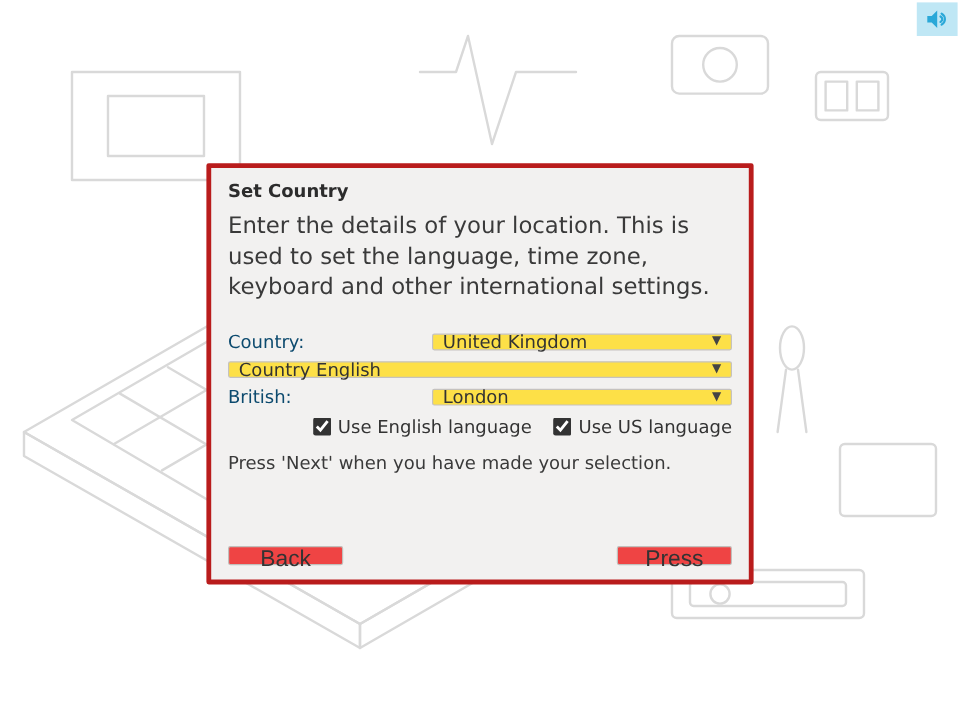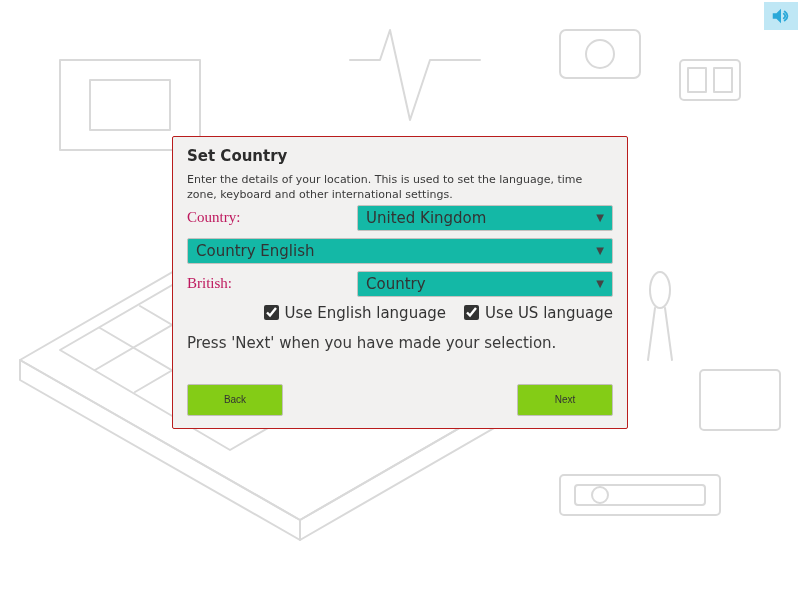--- a/index.html
+++ b/index.html
@@ -21,52 +21,52 @@
     background:#bfe7f5;
     display:flex; align-items:center; justify-content:center;
     z-index:5;
   }
   .speaker-icon svg { width:22px; height:22px; }
   .dialog {
     position:absolute;
     left:172px; top:136px;
     width:456px;
     background:#f2f1f0;
-    border:1px solid #b91c1c;
+    border:4px solid #b91c1c;
     border-radius:2px;
     z-index:2;
     padding:10px 14px 12px 14px;
   }
   .title { font-weight:bold; font-size:15px; color:#2c2c2c; margin-bottom:8px; }
-  .desc { font-size:11px; color:#3a3a3a; line-height:1.35; margin-bottom:2px; }
+  .desc { font-size:19px; color:#3a3a3a; line-height:1.35; margin-bottom:23px; }
   .row { display:flex; align-items:center; margin-bottom:7px; }
-  .row .label { width:170px; color:#be185d;font-family:Liberation Serif, serif; }
+  .row .label { width:170px; color:#0c4a6e; }
   .select {
-    flex:1; height:26px;
-    background:#14b8a6;
+    flex:1; height:14px;
+    background:#fde047;
     border:1px solid #c5c2bf;
     border-radius:2px;
     display:flex; align-items:center; justify-content:space-between;
     padding:0 8px;
     cursor:pointer;
     color:#333;
   }
   .select .arrow { font-size:10px; color:#444; }
   .checks { display:flex; justify-content:flex-end; gap:18px; margin:6px 0 12px 0; }
   .check { display:flex; align-items:center; gap:6px; cursor:pointer; color:#333; }
   .check input { width:15px; height:15px; accent-color:#333; cursor:pointer; }
-  .hint { color:#3a3a3a; margin-bottom:32px; }
+  .hint { color:#3a3a3a; margin-bottom:60px; }
   .btnrow { display:flex; justify-content:space-between; }
   .btn {
-    width:96px; height:32px;
-    background:#84cc16;
+    width:96px; height:16px;
+    background:#ef4444;
     border:1px solid #c2bfbb;
     border-radius:2px;
     color:#333;
-    font-size:10px;
+    font-size:19px;
     cursor:pointer;
   }
 </style>
 </head>
 <body>
 
 <div class="bg">
 <svg viewBox="0 0 800 600">
   <g stroke="#d9d9d9" stroke-width="2" fill="none" stroke-linejoin="round" stroke-linecap="round">
 
@@ -131,35 +131,35 @@
   <div class="row">
     <div class="select">
       <span>Country English</span>
       <span class="arrow">▼</span>
     </div>
   </div>
 
   <div class="row">
     <div class="label">British:</div>
     <div class="select">
-      <span>Country</span>
+      <span>London</span>
       <span class="arrow">▼</span>
     </div>
   </div>
 
   <div class="checks">
     <label class="check">
       <input type="checkbox" checked="" style="">
       <span>Use English language</span>
     </label>
     <label class="check">
       <input type="checkbox" checked="" style="">
       <span>Use US language</span>
     </label>
   </div>
 
   <div class="hint">Press 'Next' when you have made your selection.</div>
 
   <div class="btnrow">
     <button class="btn">Back</button>
-    <button class="btn">Next</button>
+    <button class="btn">Press</button>
   </div>
 </div>
 
 </body></html>

